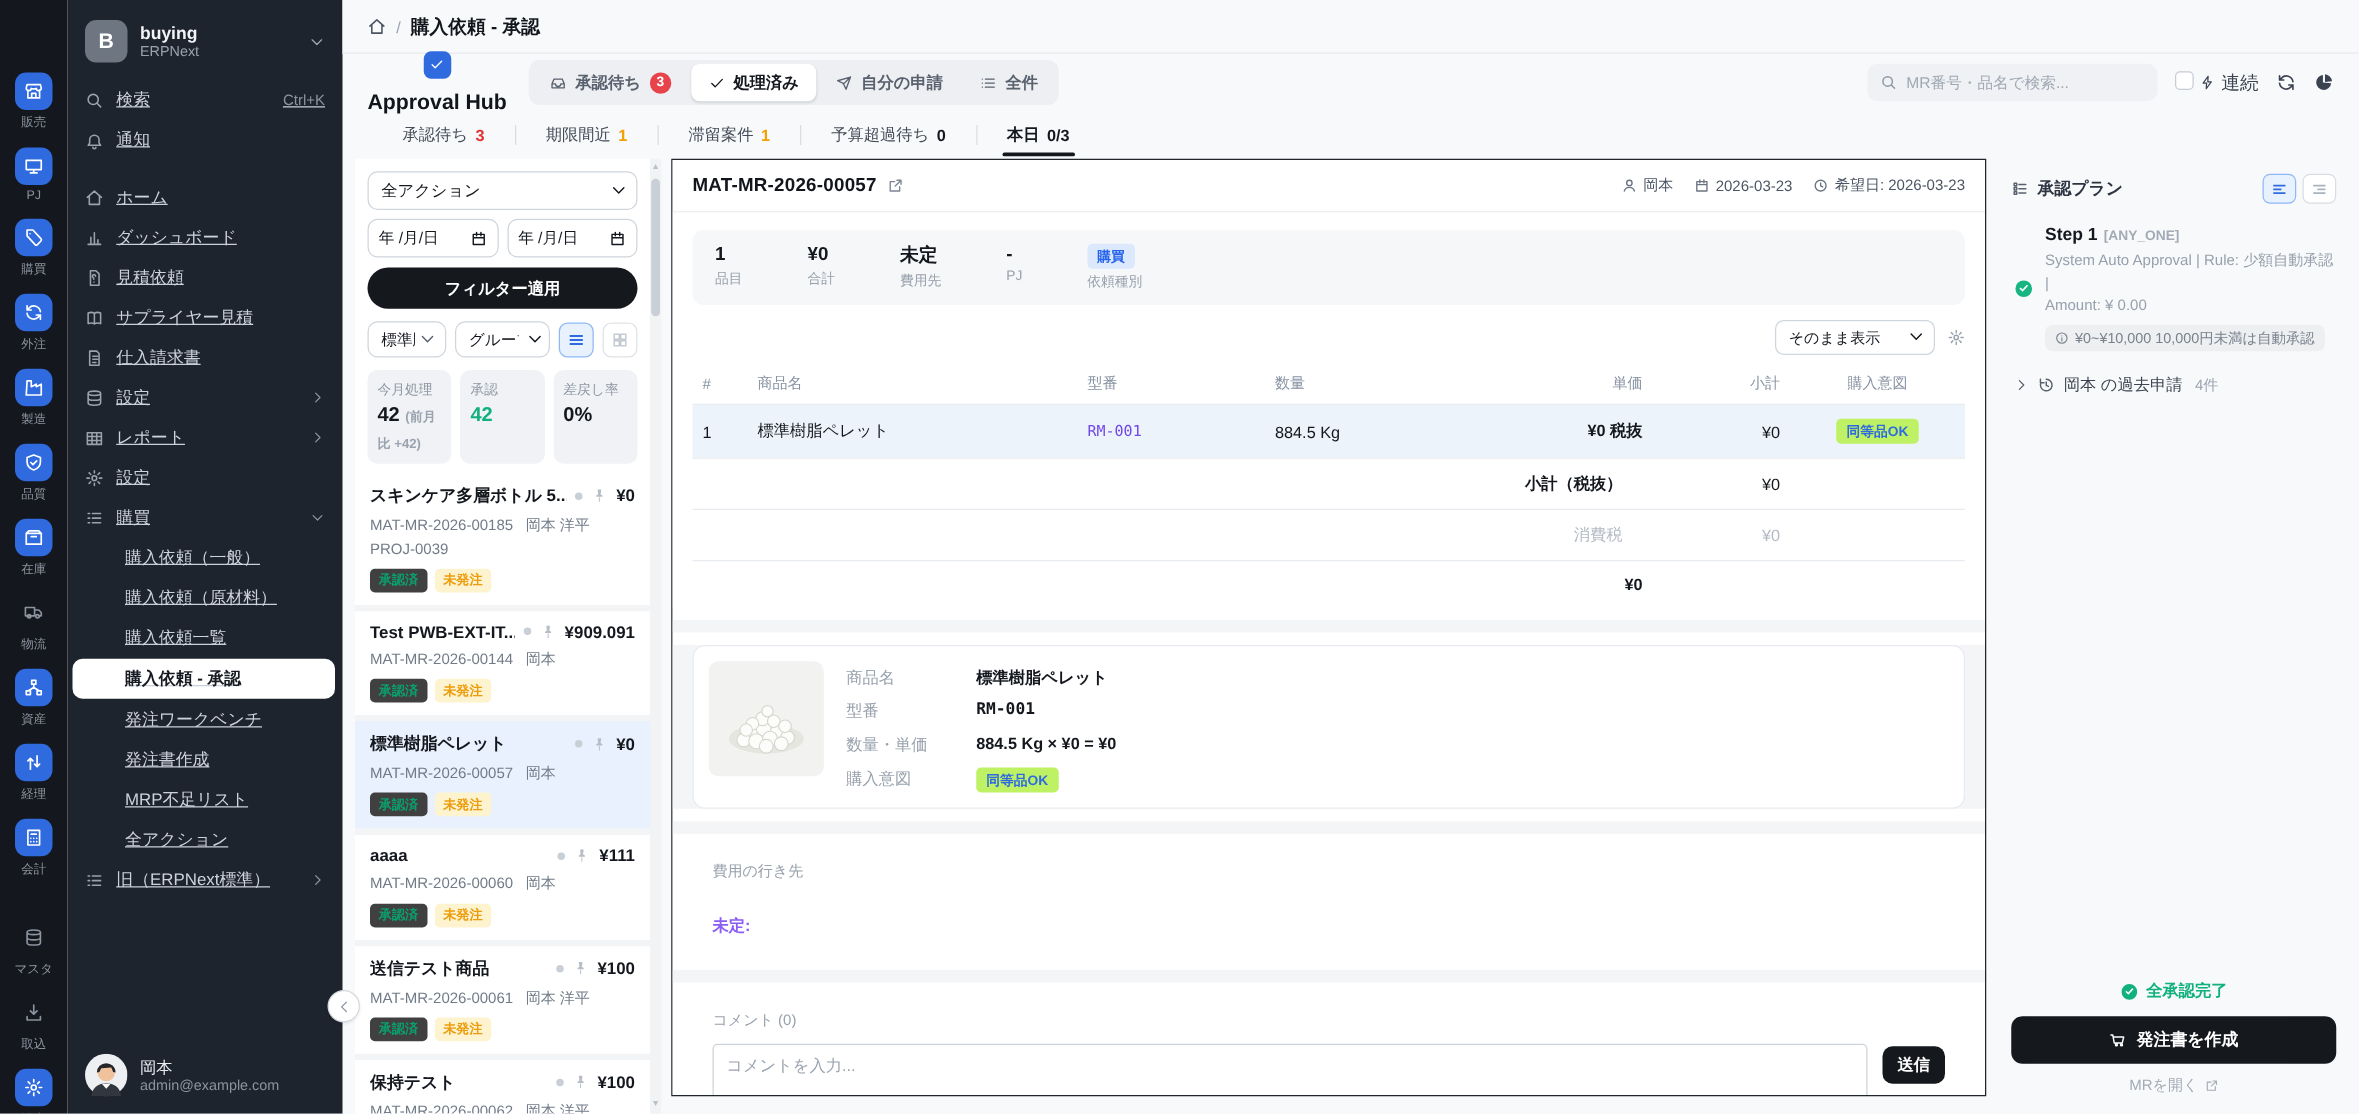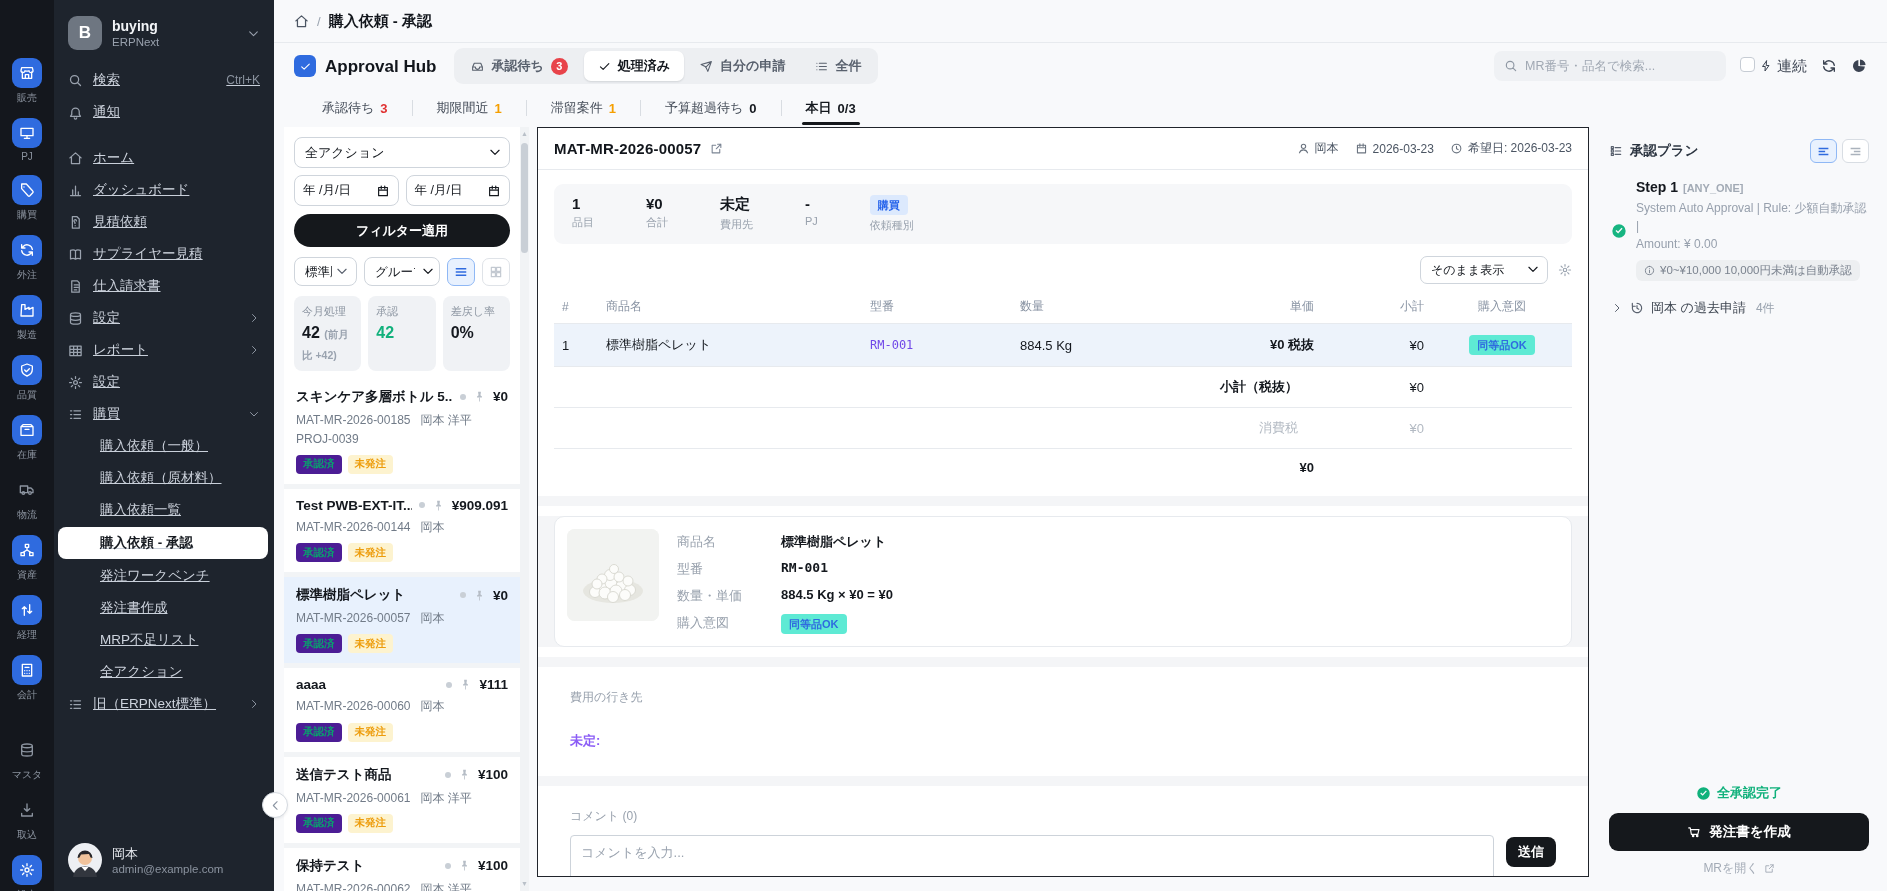--- a/index.html
+++ b/index.html
@@ -101,21 +101,21 @@
   .qcard.sel { background:#e8f1fd; }
   .qtop { display:flex; align-items:center; gap:7px; }
   .qtitle { flex:1; font-weight:bold; font-size:13.5px; color:#14181e; white-space:nowrap; overflow:hidden; }
   .qdot { width:6px; height:6px; border-radius:3px; background:#c9cfd6; flex-shrink:0; }
   .qpin { font-size:13px; color:#b6bdc6; }
   .qamount { font-weight:bold; font-size:13.5px; color:#14181e; }
   .qmeta { margin-top:5px; font-size:12px; color:#717b88; line-height:1.6; }
   .qmeta span { margin-right:10px; }
   .qbadges { margin-top:6px; display:flex; gap:6px; }
   .badge { font-size:10.5px; font-weight:bold; border-radius:4px; padding:2.5px 7px; }
-  .badge.ok { background:#4c1d95; color:#0a9f6d; }
+  .badge.ok { background:#404040; color:#0a9f6d; }
   .badge.warn { background:#fdf3cf; color:#ed9c0b; }
 
   .vscroll { width:9px; background:#f1f3f5; flex-shrink:0; display:flex; flex-direction:column; align-items:center; padding:2px 0; }
   .varrow { color:#b9c0c8; font-size:7px; line-height:10px; }
   .vthumb { width:7px; height:110px; background:#c9cfd6; border-radius:4px; margin-top:4px; }
   .vspace { flex:1; }
 
   
   .detail { flex:1; margin:0 12px 14px 8px; background:#f4f5f7; border:1px solid #20242b; display:flex; flex-direction:column; overflow:hidden; min-width:0; }
   .dhead { background:#fff; display:flex; align-items:center; padding:12px 16px; border-bottom:1px solid #e7eaee; }
@@ -151,21 +151,21 @@
   .totrow.muted .totlab, .totrow.muted .totval { color:#b3bac3; font-weight:normal; }
   .totrow.grand .totlab, .totrow.grand .totval { font-weight:bold; }
 
   .pcardwrap { background:#f4f5f7; padding:0 16px; }
   .pcard { background:#fff; border:1px solid #e7eaee; border-radius:10px; padding:12px; display:flex; gap:18px; }
   .pimg { width:92px; height:92px; border-radius:8px; overflow:hidden; flex-shrink:0; background:#f2f3f1; }
   .pfields { display:grid; grid-template-columns:104px auto; row-gap:9px; align-content:start; padding-top:4px; font-size:13px; }
   .plab { color:#98a1ad; }
   .pval { font-weight:bold; color:#14181e; }
   .pval.mono { font-family:"DejaVu Sans Mono","Liberation Mono",monospace; }
-  .intent-badge { display:inline-block; background:#5eead4; color:#2f6bdf; font-size:11px; font-weight:bold; border-radius:4px; padding:2.5px 8px; }
+  .intent-badge { display:inline-block; background:#bef264; color:#2f6bdf; font-size:11px; font-weight:bold; border-radius:4px; padding:2.5px 8px; }
 
   .wcard { background:#fff; border-radius:8px; margin:0 16px; padding:12px 16px 16px; }
   .seclab { font-size:12px; color:#98a1ad; }
   .costval { margin-top:26px; font-weight:bold; font-size:13px; color:#8b5cf6; }
   .cmtrow { display:flex; margin-top:10px; }
   .cmtrow textarea { flex:1; height:56px; resize:both; border:1px solid #cdd3da; border-radius:4px; padding:8px 10px; font-family:inherit; font-size:13px; color:#30363f; outline:none; }
   .cmtrow textarea::placeholder { color:#9aa3af; }
   .sendbtn { margin-left:12px; margin-top:2px; height:30px; padding:0 12px; background:#15181c; color:#fff; border:none; border-radius:8px; font-weight:bold; font-size:13px; font-family:inherit; cursor:pointer; align-self:flex-start; }
   .gap { background:#f4f5f7; height:10px; flex-shrink:0; }
   .white-fill { background:#fff; flex:1; }
@@ -482,21 +482,21 @@
       <span class="ic" data-icon="home">
           <svg viewBox="0 0 24 24" aria-hidden="true">
             <path d="M3 11l9-8 9 8M5.5 9.5V20h13V9.5" fill="none" stroke="currentColor" stroke-width="2" stroke-linecap="round" stroke-linejoin="round"></path>
           </svg>
         </span>
       <span class="crumb-sep">/</span>
       <span class="crumb-cur">購入依頼 - 承認</span>
     </div>
 
     <div class="hubbar">
-      <div style="display:flex;align-items:flex-end;gap:9px;">
+      <div style="display:flex;align-items:center;gap:9px;flex-direction:column;">
         <span class="hub-logo" data-icon="check">
             <svg viewBox="0 0 24 24" aria-hidden="true">
               <path d="M5 12.5l4.5 4.5L19 7.5" fill="none" stroke="currentColor" stroke-width="2" stroke-linecap="round" stroke-linejoin="round"></path>
             </svg>
           </span>
         <span class="hub-title">Approval Hub</span>
       </div>
       <div class="hubtabs">
         <div class="hubtab">
             <span class="ic" data-icon="inbox">

